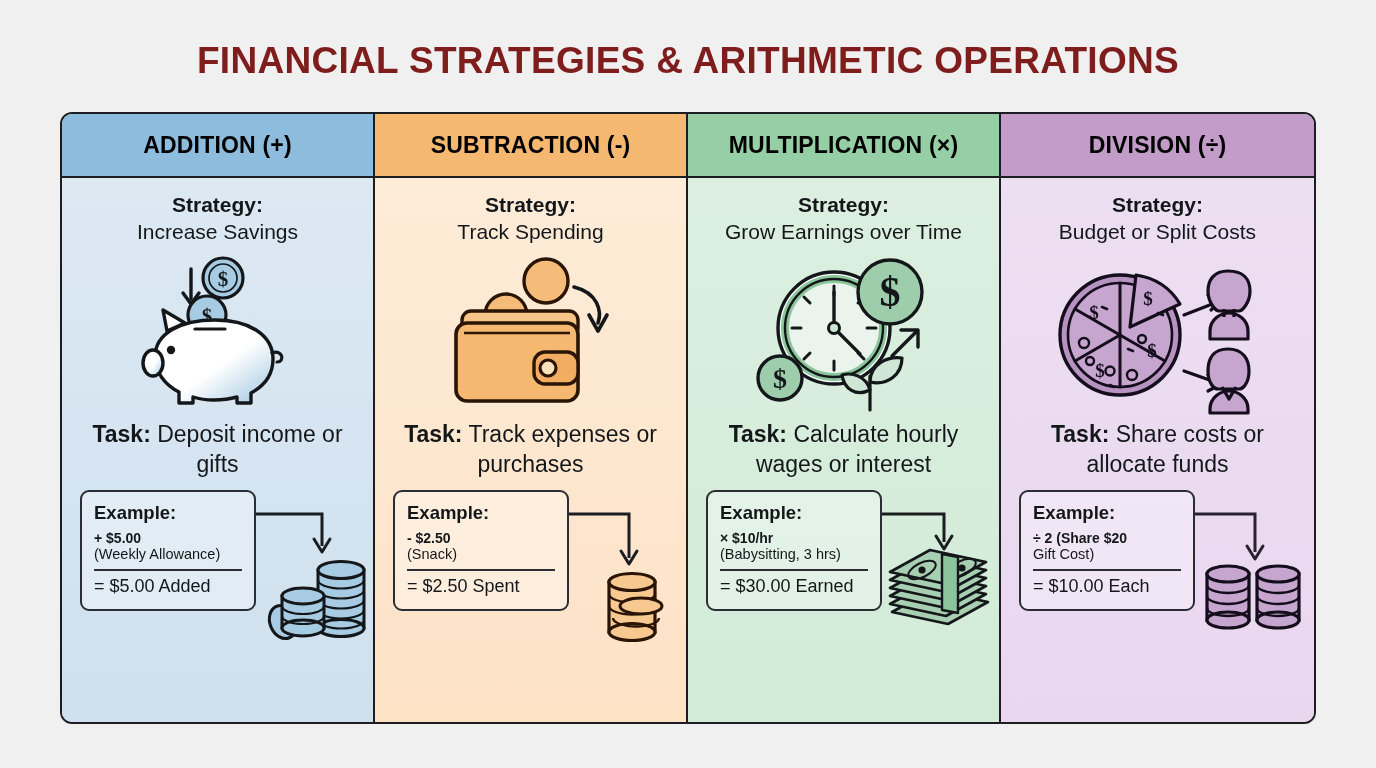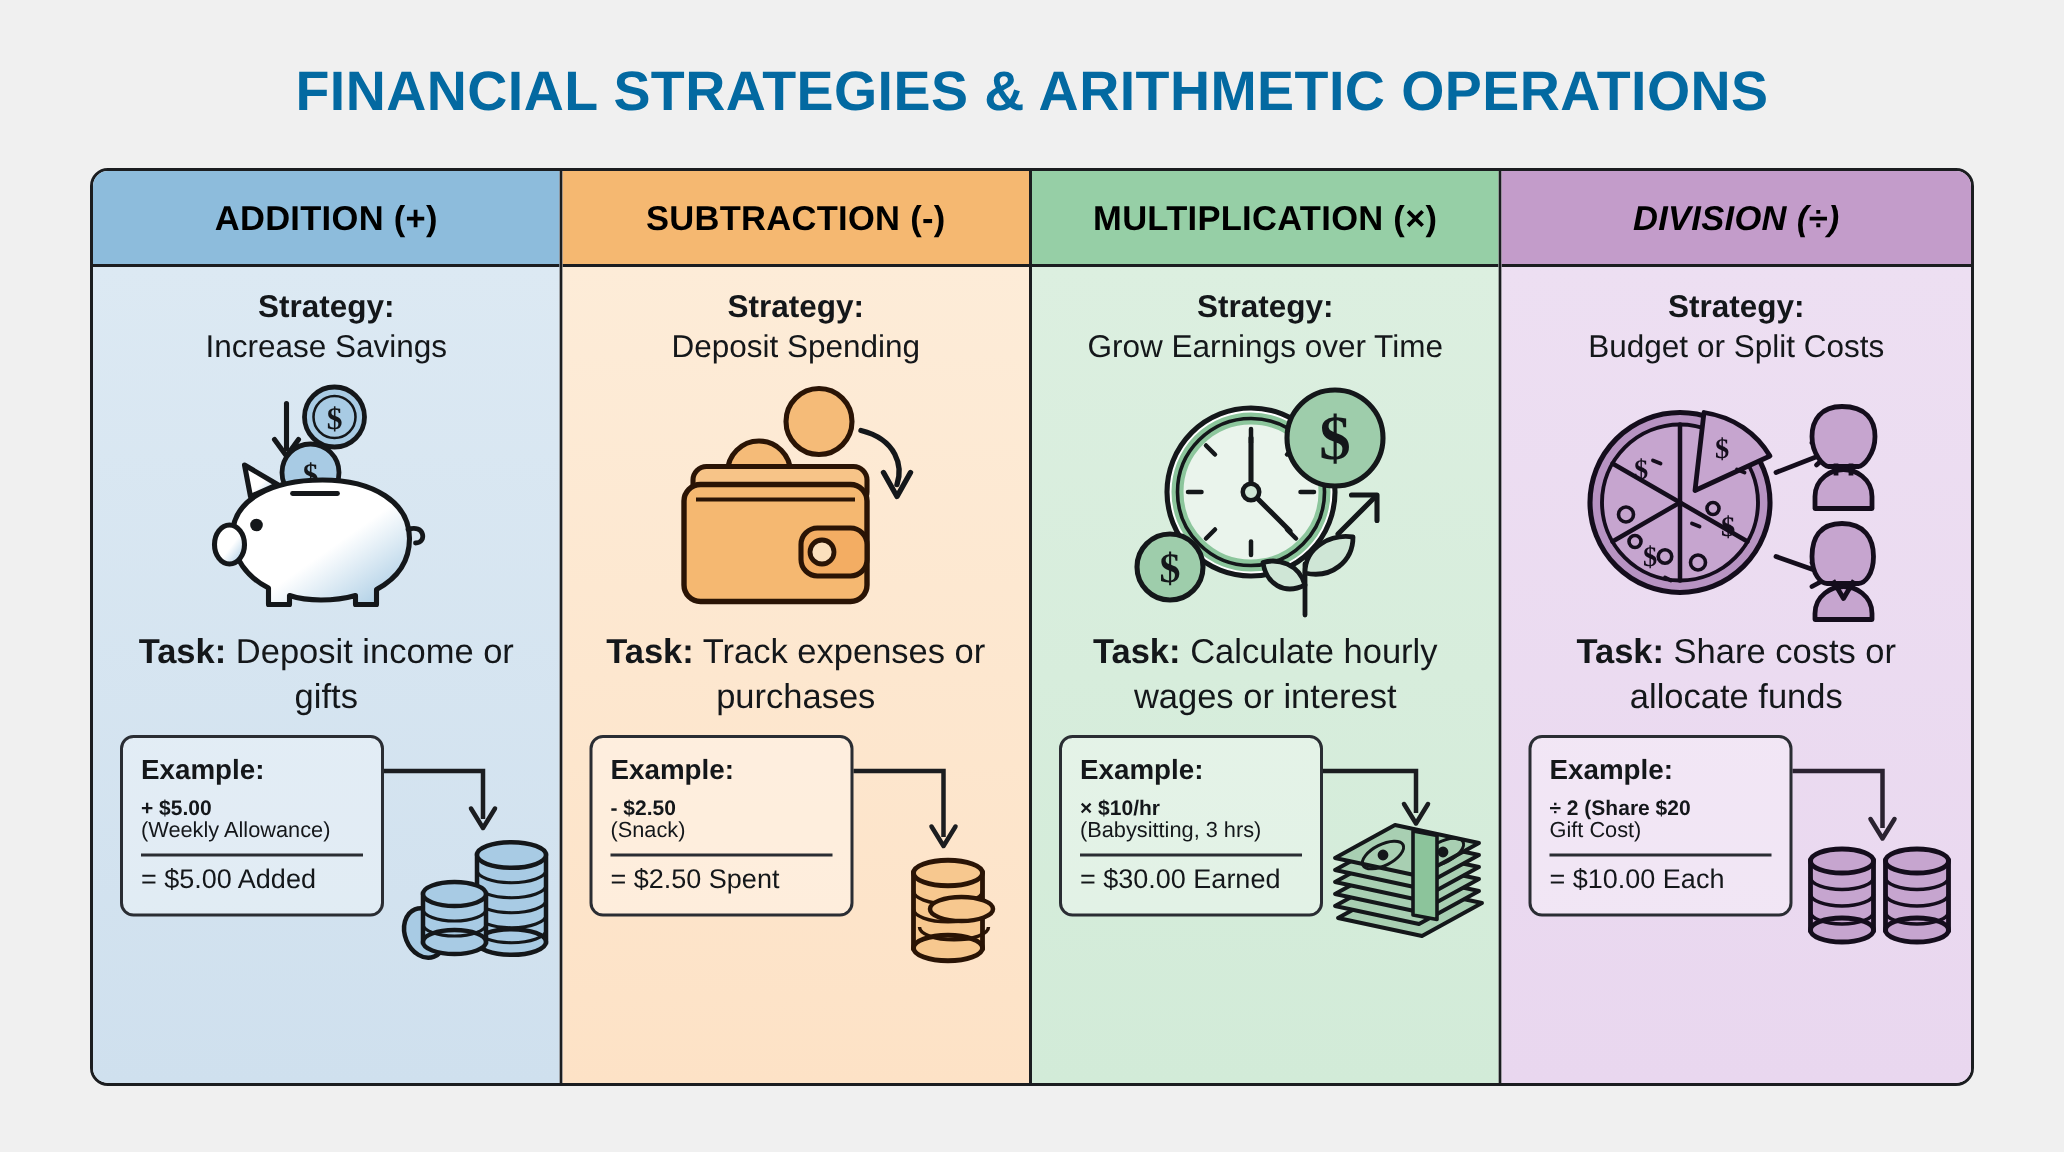--- a/index.html
+++ b/index.html
@@ -9,21 +9,21 @@
     font-family: "Liberation Sans", sans-serif;
     overflow: hidden;
   }
   #root { position: relative; width: 1376px; height: 768px; }
 
   
   #title {
     position: absolute; left: 0; top: 40px; width: 1376px;
     text-align: center;
     font-size: 37px; font-weight: 700; letter-spacing: 0.3px;
-    color: #0369a1;
+    color: #7f1d1d;
     white-space: nowrap;
   }
 
   
   #board {
     position: absolute; left: 60px; top: 112px;
     width: 1256px; height: 612px;
     border: 2.5px solid #1b1d20;
     border-radius: 12px;
     overflow: hidden;
@@ -198,21 +198,21 @@
 
       </div>
     </div>
 
     <div class="col" id="col-subtraction">
       <div class="col-head" style="background: rgb(245, 184, 113);">SUBTRACTION (-)</div>
       <div class="col-body" id="body-subtraction" style="background: linear-gradient(rgb(253, 236, 216) 0%, rgb(253, 226, 198) 100%);">
 
         <div class="strategy" style="color: rgb(20, 23, 26);">
           <span class="lbl">Strategy:</span>
-          <span class="val">Deposit Spending</span>
+          <span class="val">Track Spending</span>
         </div>
 
         <div class="art">
           <svg width="170" height="160" viewBox="0 0 170 160">
 
             <circle cx="100" cy="28" r="22" fill="#f5bb78" stroke="#2a1405" stroke-width="3.4"></circle>
 
             <path d="M128 34 C152 40 156 58 152 70" stroke="#14171a" stroke-width="3.6" fill="none" stroke-linecap="round"></path>
             <path d="M143 62 L152 78 L161 62" stroke="#14171a" stroke-width="3.6" fill="none" stroke-linejoin="round" stroke-linecap="round"></path>
 
@@ -342,21 +342,21 @@
               <circle cx="78" cy="28" r="2.6" fill="#14171a"></circle>
             </g>
             <path d="M58 14 L74 17 L74 73 L58 70 Z" fill="#8cc49b" stroke="#14171a" stroke-width="2.4" stroke-linejoin="round"></path>
           </svg>
         </div>
 
       </div>
     </div>
 
     <div class="col" id="col-division">
-      <div class="col-head" style="background: rgb(195, 156, 202); font-style: italic;">DIVISION (÷)</div>
+      <div class="col-head" style="background: rgb(195, 156, 202);">DIVISION (÷)</div>
       <div class="col-body" id="body-division" style="background: linear-gradient(rgb(237, 223, 242) 0%, rgb(233, 215, 239) 100%);">
 
         <div class="strategy" style="color: rgb(20, 23, 26);">
           <span class="lbl">Strategy:</span>
           <span class="val">Budget or Split Costs</span>
         </div>
 
         <div class="art">
           <svg width="200" height="160" viewBox="0 0 200 160">
 

